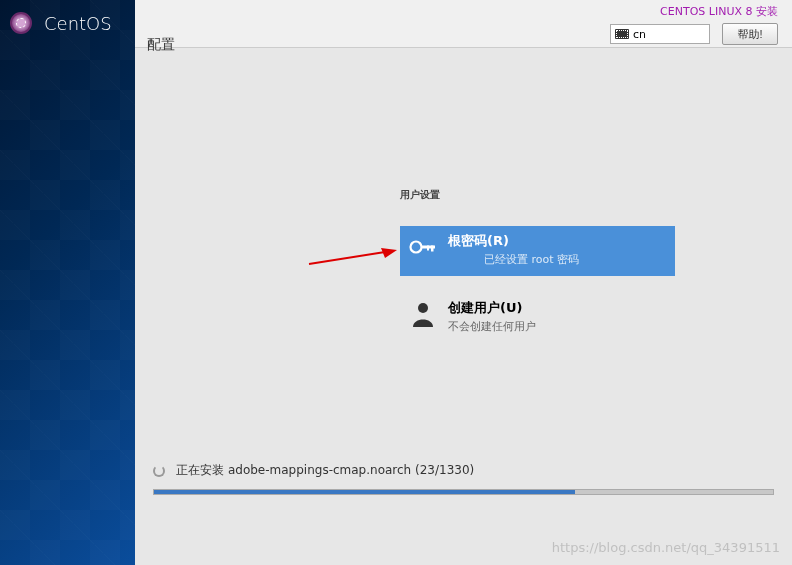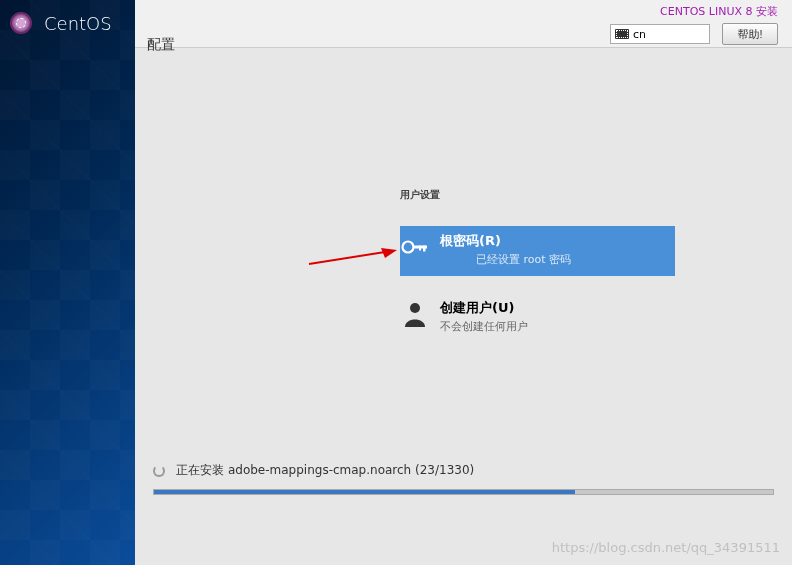--- a/index.html
+++ b/index.html
@@ -16,21 +16,21 @@
 .main { position: absolute; left: 135px; top: 0; right: 0; bottom: 0; background: #e7e7e7; }
 .topbar { height: 48px; background: #f0f0f0; border-bottom: 1px solid #ccc; position: relative; }
 .page-title { position: absolute; left: 12px; top: 4px; font-size: 14px; color: #333; margin-top: 32px; }
 .install-title { position: absolute; right: 14px; top: 4px; font-size: 11px; color: #a21caf; }
 .lang-box { position: absolute; right: 82px; top: 24px; width: 100px; height: 20px; background: #fff; border: 1px solid #aaa; display: flex; align-items: center; padding: 8px 4px; font-size: 11px; gap: 4px; }
 .kbd-icon { width: 14px; height: 10px; background: #333; border-radius: 1px; position: relative; }
 .kbd-icon::after { content: ""; position: absolute; inset: 1px; border: 1px dotted #fff; }
 .help-btn { position: absolute; right: 14px; top: 23px; width: 56px; height: 22px; background: linear-gradient(#fdfdfd,#e0e0e0); border: 1px solid #999; font-size: 11px; color: #333; cursor: pointer; border-radius: 2px; }
 .content { position: absolute; left: 0; right: 0; top: 48px; bottom: 0; }
 .section-title { position: absolute; left: 265px; top: 140px; font-size: 10px; font-weight: bold; color: #444; }
-.spoke { position: absolute; left: 265px; width: 275px; height: 50px; display: flex; align-items: flex-start; padding: 6px 0; gap: 10px; cursor: pointer; }
+.spoke { position: absolute; left: 265px; width: 275px; height: 50px; display: flex; align-items: flex-start; padding: 6px 8px; gap: 10px; cursor: pointer; }
 .spoke.selected { background: #4a90d9; color: #fff; }
 .spoke.selected .spoke-sub { color: #dbe9f7; margin-left: 36px; }
 .spoke-root { top: 178px; }
 .spoke-user { top: 245px; }
 .spoke-icon { width: 30px; height: 30px; display: flex; align-items: center; justify-content: center; flex-shrink: 0; }
 .spoke-text { display: flex; flex-direction: column; gap: 2px; }
 .spoke-title { font-size: 13px; font-weight: bold; }
 .spoke-sub { font-size: 11px; color: #666; }
 .arrow { position: absolute; left: 172px; top: 200px; width: 90px; height: 18px; }
 .progress-area { position: absolute; left: 18px; right: 18px; bottom: 70px; }

